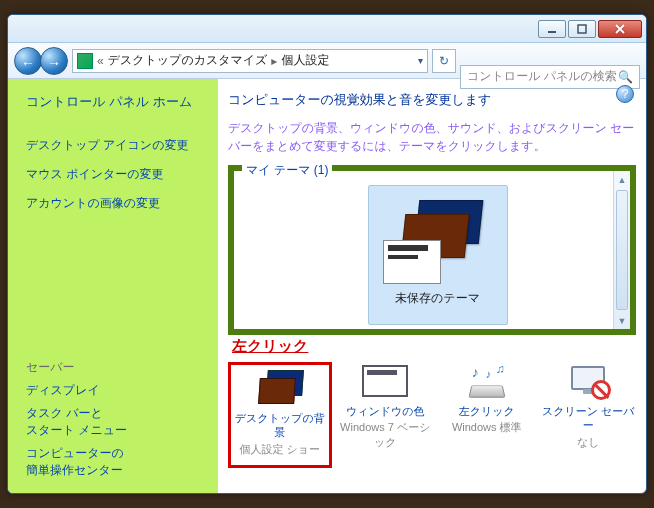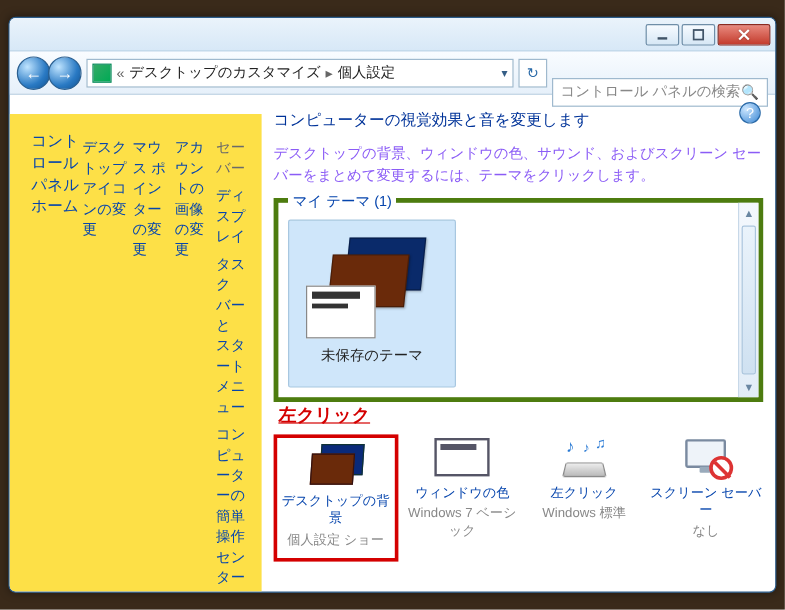--- a/index.html
+++ b/index.html
@@ -14,32 +14,32 @@
   .navcircle { width: 28px; height: 28px; border-radius: 50%; background: radial-gradient(circle at 30% 30%, #bfe4ff, #2a7ac4 60%, #0f4f8e); border:1px solid #2a5f90; display:flex; align-items:center; justify-content:center; color:#fff; font-size:14px; }
   .navcircle + .navcircle { margin-left: -2px; }
   .addr { flex:1; height: 24px; border:1px solid #9fb9ce; background:#fff; display:flex; align-items:center; font-size:12px; color:#222; padding: 0 4px; gap:4px; }
   .addr .ico { width:16px; height:16px; background: linear-gradient(135deg,#3a6,#0a5); border:1px solid #085; }
   .addr .chev { color:#666; }
   .addr .drop { color:#355e86; margin-left:auto; font-size:10px; }
   .refresh { width:24px; height:24px; border:1px solid #9fb9ce; background:#fff; display:flex;align-items:center;justify-content:center;color:#2a6aa8;font-size:12px; }
   .search { width:180px; height:24px; border:1px solid #9fb9ce; background:#fff; font-size:12px; color:#888; padding:0 6px; display:flex; align-items:center; justify-content:space-between;margin-top:32px; }
   .search .mag { color:#3b79b5; }
   .body { flex:1; display:flex; min-height:0; }
-  .sidebar { width: 210px; background:#fde047; padding: 14px 12px 8px 18px; display:flex; flex-direction:row; font-size:12px;margin-top:16px; }
+  .sidebar { width: 210px; background:#bef264; padding: 14px 12px 8px 18px; display:flex; flex-direction:column; font-size:12px; }
   .cphome { color:#0645ad; margin-bottom: 20px; font-size: 13px; }
   .sidelink { color:#0645ad; margin: 6px 0; cursor:pointer; }
   .sidefoot { margin-top:auto; }
   .sidehdr { color:#6a6a6a; font-size:12px; margin: 6px 0 6px 0; }
   .content { flex:1; padding: 12px 10px 8px 10px; font-size:12px; color:#222; display:flex; flex-direction:column; min-width:0; position:relative; }
   .helpicon { position:absolute; top:6px; right:12px; width:18px; height:18px; border-radius:50%; background: radial-gradient(circle at 30% 30%, #cde7ff,#3a87d4); color:#fff; font-size:12px; display:flex; align-items:center; justify-content:center; border:1px solid #2a6aa8; }
   .heading { color:#003399; font-size:13px; margin-bottom: 10px; }
   .desc { color:#8b5cf6; line-height:1.5; margin-bottom: 6px; }
-  .themes-frame { border:4px solid #4d7c0f; height: 170px; margin-top:4px; position:relative; display:flex; }
+  .themes-frame { border:6px solid #4d7c0f; height: 170px; margin-top:4px; position:relative; display:flex;padding-left:28px; }
   .legend { position:absolute; top:-9px; left:8px; background:#fff; padding:0 4px; color:#0645ad; font-size:12px; }
-  .themes-area { flex:1; padding: 14px 8px 6px 8px; display:flex; }
+  .themes-area { flex:1; padding: 14px 8px 6px 8px; display:flex;justify-content:center; }
   .theme-item { width: 140px; height: 140px; background:#cfe6fa; border:1px solid #a8c7e0; border-radius:2px; display:flex; flex-direction:column; align-items:center; padding:8px; }
   .theme-thumb { position:relative; width: 110px; height: 90px; }
   .card { position:absolute; border:1px solid rgba(0,0,0,.3); box-shadow: 1px 1px 2px rgba(0,0,0,.3); }
   .card.a { width:64px; height:44px; background:#0a2a6a; top:6px; left:34px; transform: skewX(-6deg); }
   .card.b { width:64px; height:44px; background:#6a2a0a; top:20px; left:20px; transform: skewX(-6deg); }
   .miniwin { position:absolute; bottom:0; left:0; width:58px; height:44px; background:#fff; border:1px solid #888; }
   .miniwin::before { content:""; position:absolute; top:4px; left:4px; width:40px; height:6px; background:#333; }
   .miniwin::after { content:""; position:absolute; top:14px; left:4px; width:30px; height:4px; background:#333; }
   .theme-label { margin-top:6px; font-size:12px; color:#222; }
   .vscroll { width:17px; background: linear-gradient(#f4f8fd,#e2edf7); border-left:1px solid #c7d8e8; display:flex; flex-direction:column; }

